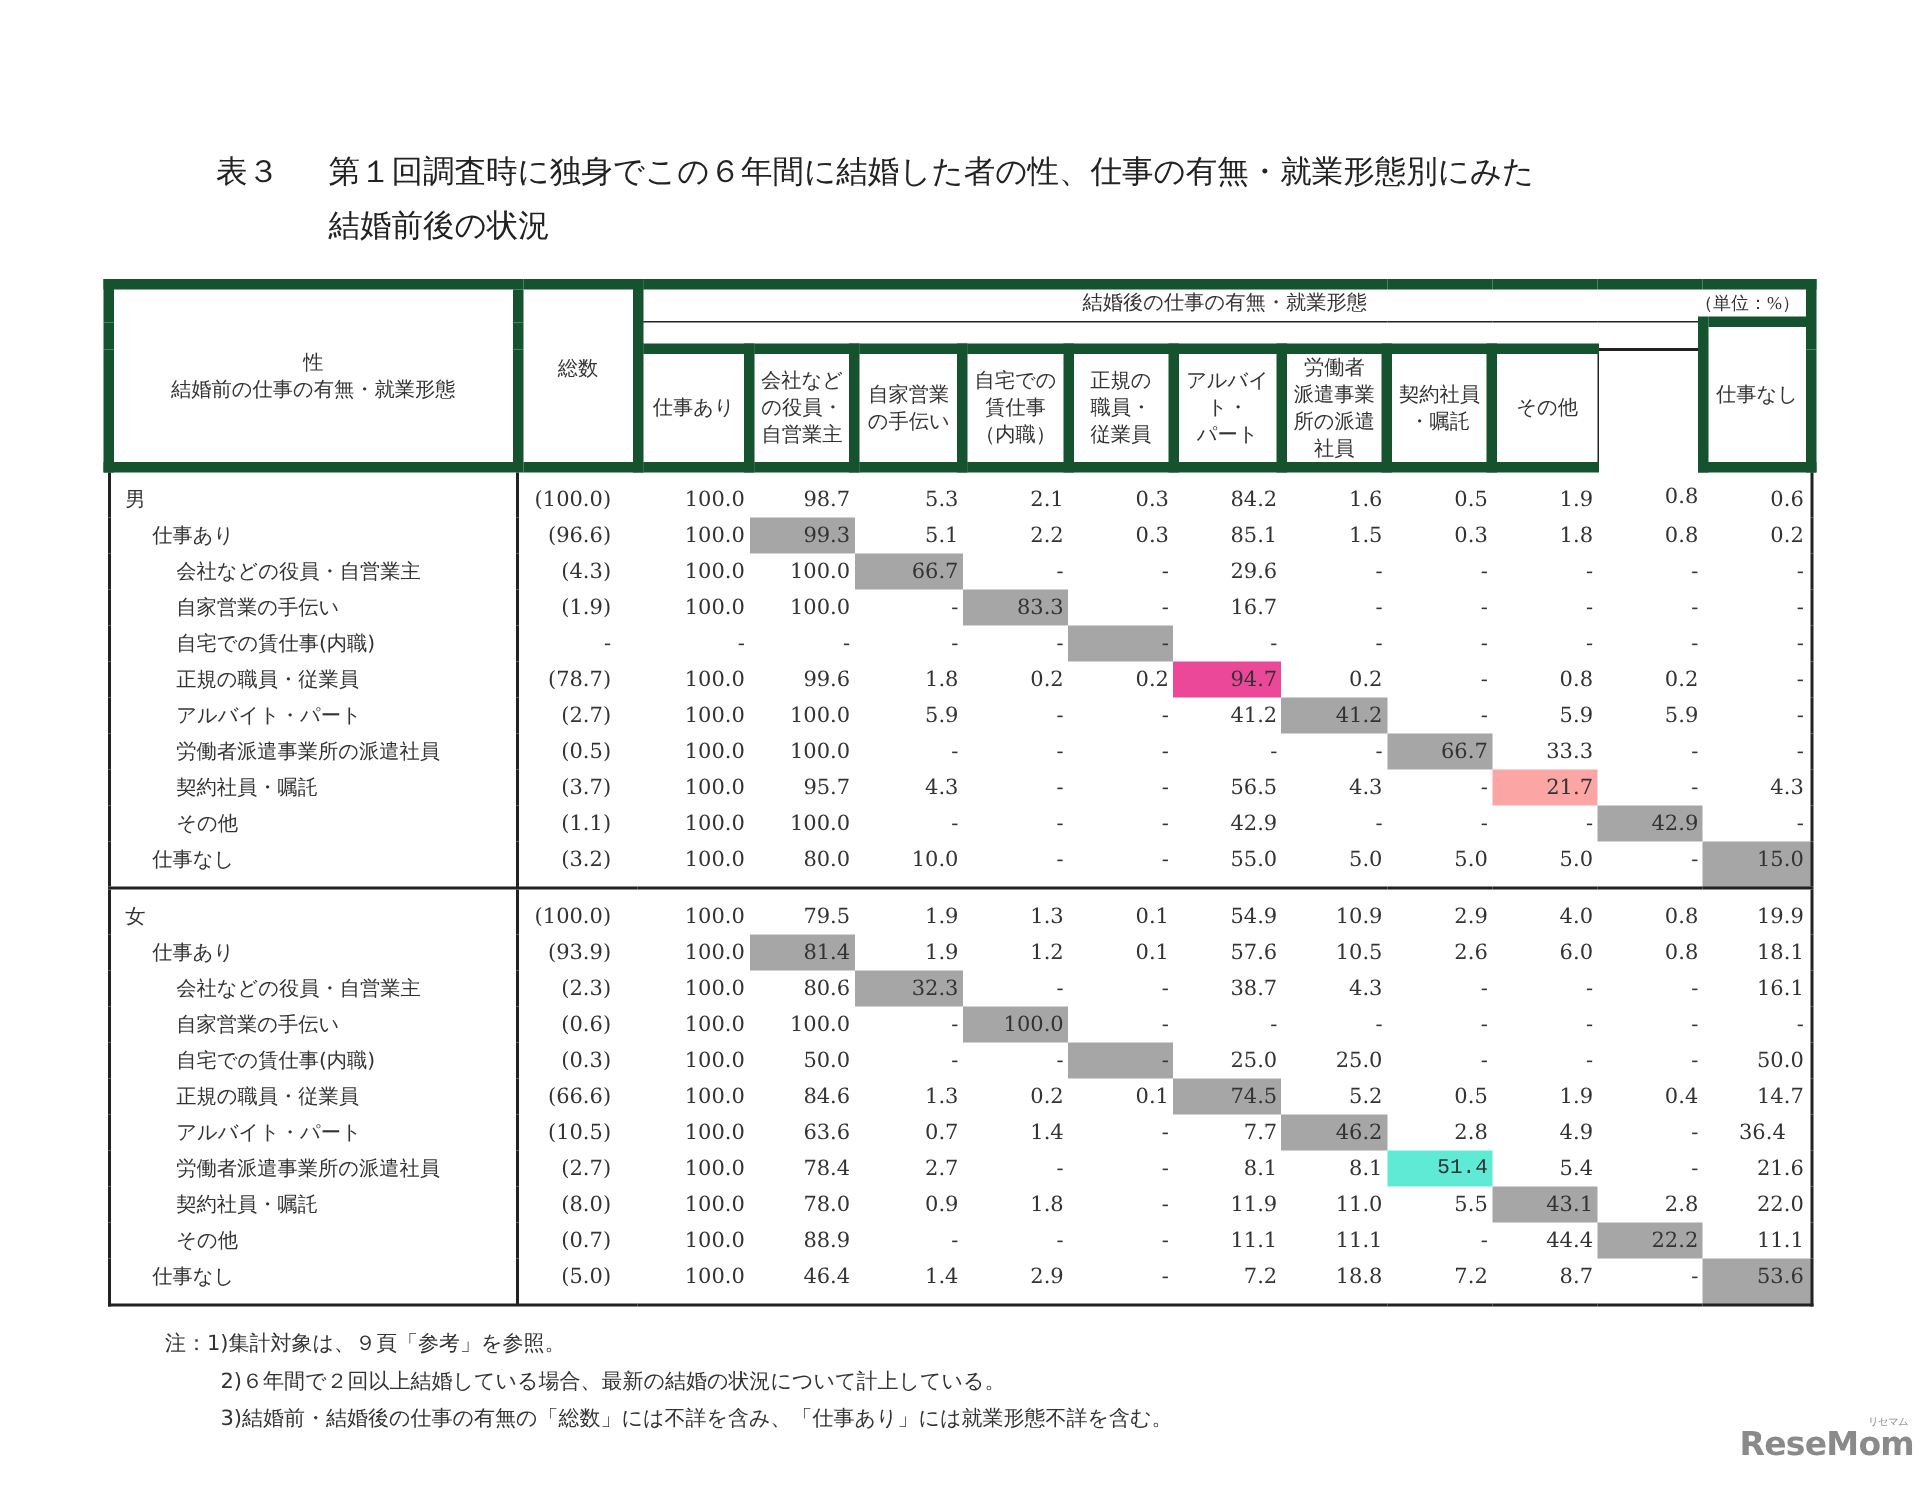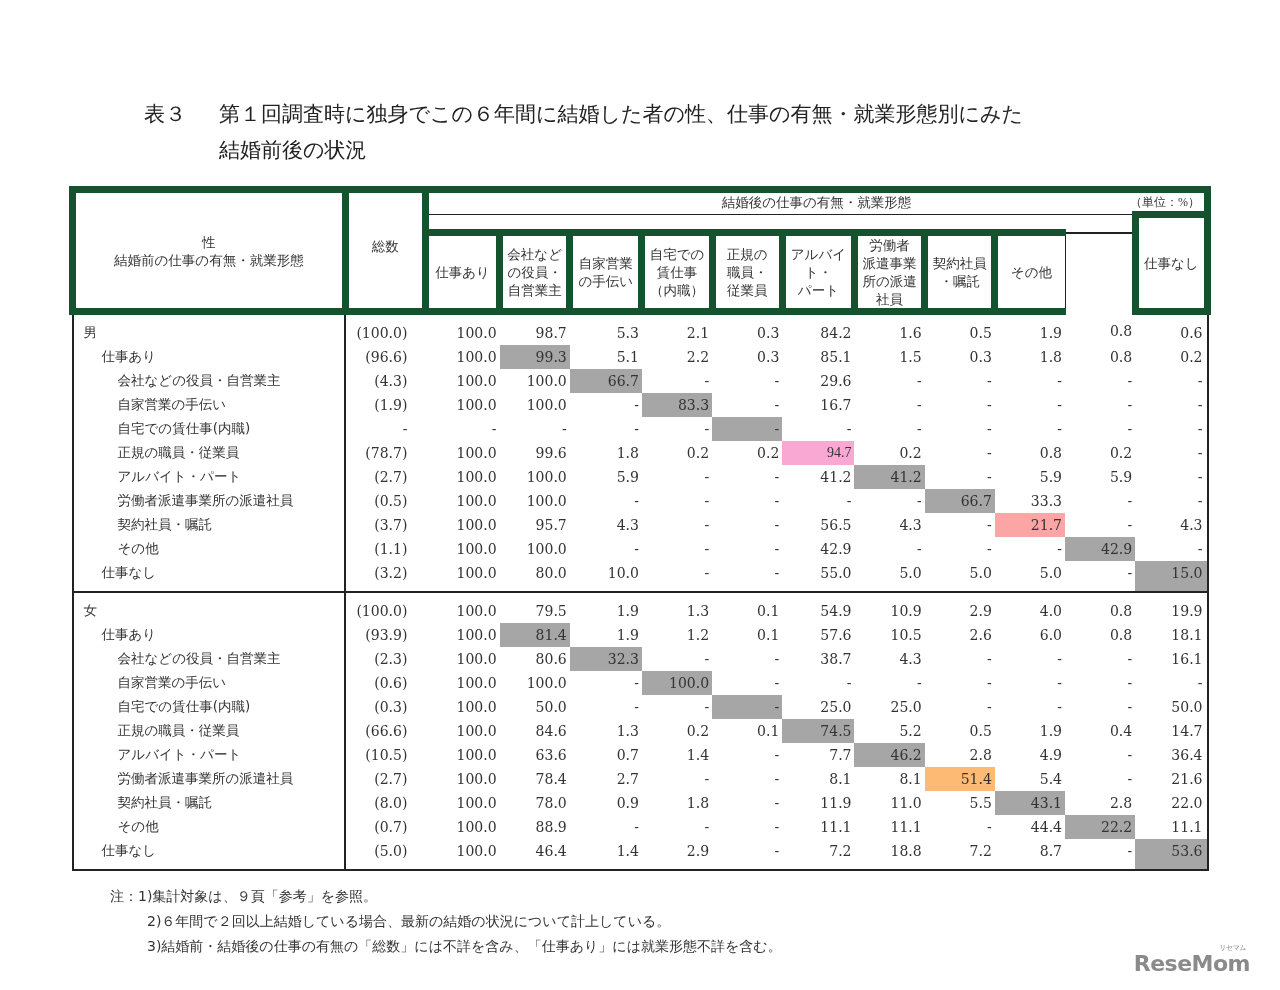--- a/index.html
+++ b/index.html
@@ -54,21 +54,21 @@
   tr.sec-start td { padding-top: 6px; }
   tr.sec-end td { padding-bottom: 6px; }
   tr.sec-break td { border-top: 2px solid #222; }
   .notes {
     position: absolute; left: 110px; top: 884px;
     font-family: "DejaVu Sans", "Liberation Sans", sans-serif;
     font-size: 14px; line-height: 25px; color: #333;
   }
   .notes .n { padding-left: 37px; }
   .watermark {
-    position: absolute; right: 30px; bottom: 14px;
+    position: absolute; right: 4px; bottom: 14px;
     font-family: "DejaVu Sans", sans-serif; font-weight: bold;
     font-size: 22px; color: #8a8a8a; letter-spacing: -0.5px;
   }
   .watermark small {
     position: absolute; right: 4px; top: -8px; font-size: 7px; font-weight: normal;
   }
 </style>
 </head>
 <body>
 
@@ -231,21 +231,21 @@
           <td style="padding-right: 4px;">-</td>
         </tr>
         <tr>
           <td class="lbl l2">正規の職員・従業員</td>
           <td style="padding-right: 18px;">(78.7)</td>
           <td>100.0</td>
           <td>99.6</td>
           <td>1.8</td>
           <td>0.2</td>
           <td>0.2</td>
-          <td class="hl" style="background: #f9a8d4; font-family: Liberation Serif, serif;">94.7</td>
+          <td class="hl" style="background: #ec4899;">94.7</td>
           <td>0.2</td>
           <td>-</td>
           <td>0.8</td>
           <td>0.2</td>
           <td style="padding-right: 4px;">-</td>
         </tr>
         <tr>
           <td class="lbl l2">アルバイト・パート</td>
           <td style="padding-right: 18px;">(2.7)</td>
           <td>100.0</td>
@@ -416,33 +416,33 @@
           <td>100.0</td>
           <td>63.6</td>
           <td>0.7</td>
           <td>1.4</td>
           <td>-</td>
           <td>7.7</td>
           <td class="hl" style="background: rgb(166, 166, 166);">46.2</td>
           <td>2.8</td>
           <td>4.9</td>
           <td>-</td>
-          <td style="padding-right: 4px;">36.4</td>
+          <td style="padding-right: 16px;">36.4</td>
         </tr>
         <tr>
           <td class="lbl l2">労働者派遣事業所の派遣社員</td>
           <td style="padding-right: 18px;">(2.7)</td>
           <td>100.0</td>
           <td>78.4</td>
           <td>2.7</td>
           <td>-</td>
           <td>-</td>
           <td>8.1</td>
           <td>8.1</td>
-          <td class="hl" style="background: #fdba74;">51.4</td>
+          <td class="hl" style="background: #5eead4; font-family: Liberation Mono, monospace;">51.4</td>
           <td>5.4</td>
           <td>-</td>
           <td style="padding-right: 4px;">21.6</td>
         </tr>
         <tr>
           <td class="lbl l2">契約社員・嘱託</td>
           <td style="padding-right: 18px;">(8.0)</td>
           <td>100.0</td>
           <td>78.0</td>
           <td>0.9</td>

